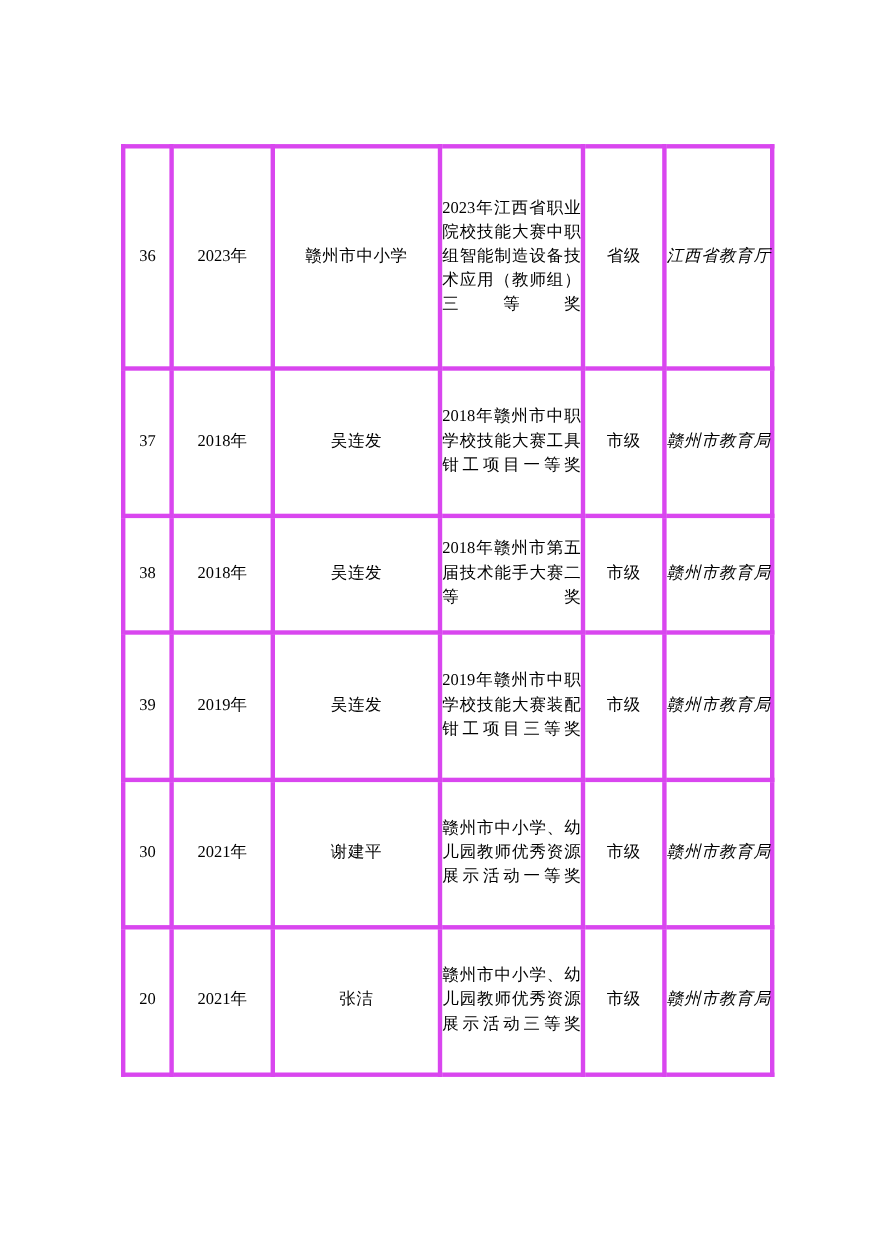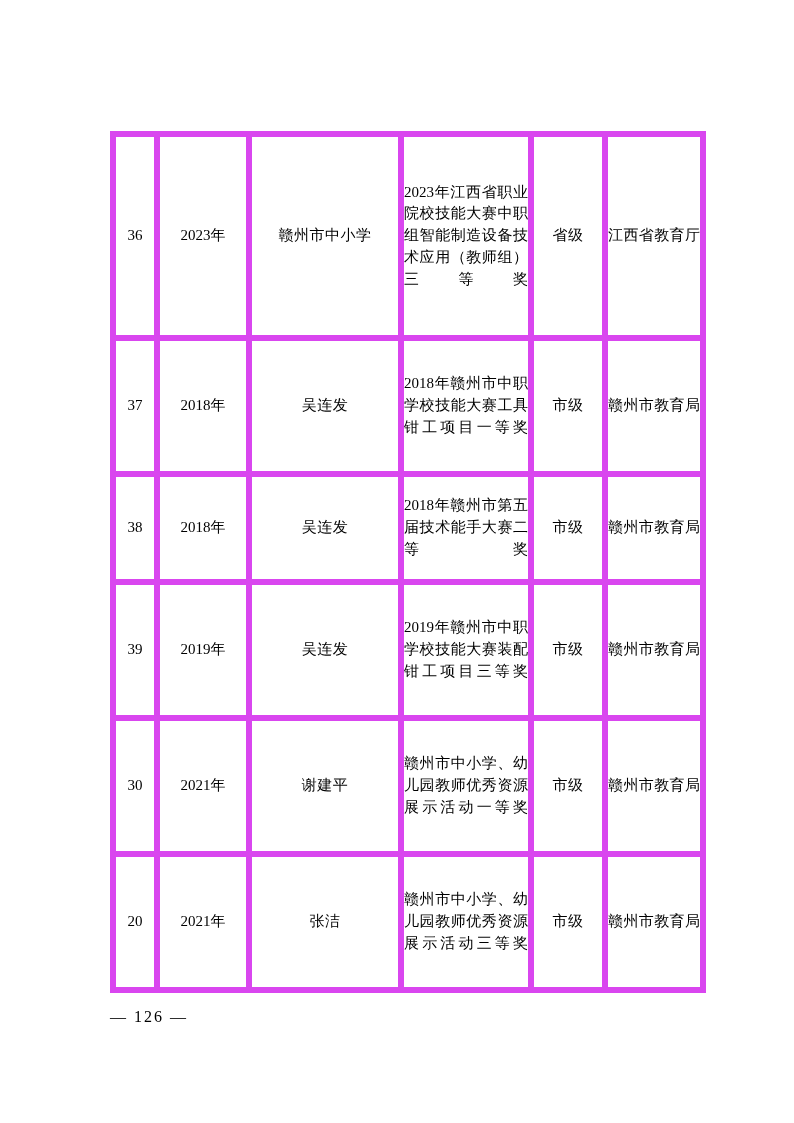--- a/index.html
+++ b/index.html
@@ -27,21 +27,21 @@
     left: 110px;
     top: 131px;
     width: 590px;
   }
   table.award-table {
     border-collapse: collapse;
     table-layout: fixed;
     width: 590px;
   }
   table.award-table td {
-    border: 6px solid #d946ef;
+    border: 4px solid #d946ef;
     padding: 0;
     vertical-align: middle;
     text-align: center;
     font-size: 15px;
     line-height: 1.45;
     font-family: "Liberation Serif", "DejaVu Serif", serif;
   }
   col.c-no    { width: 44px; }
   col.c-year  { width: 92px; }
   col.c-name  { width: 152px; }
@@ -79,20 +79,21 @@
     text-align-last: justify;
     padding: 6px 9px;
     font-size: 15px;
     line-height: 1.5;
   }
   td.cell-org .org {
     display: block;
     text-align: justify;
     text-align-last: justify;
     word-break: break-all;
+    font-style: italic;
   }
 
   .row-36 td { height: 198px; }
   .row-37 td { height: 130px; }
   .row-38 td { height: 102px; }
   .row-39 td { height: 130px; }
   .row-40 td { height: 130px; }
   .row-41 td { height: 130px; }
 
   .page-number {
@@ -191,15 +192,14 @@
             </td>
           <td class="cell-level">市级</td>
           <td class="cell-org">
               <span class="org">赣州市教育局</span>
             </td>
         </tr>
       </tbody>
     </table>
   </div>
 
-  <div class="page-number">— 126 —</div>
 
 </div>
 
 </body></html>

